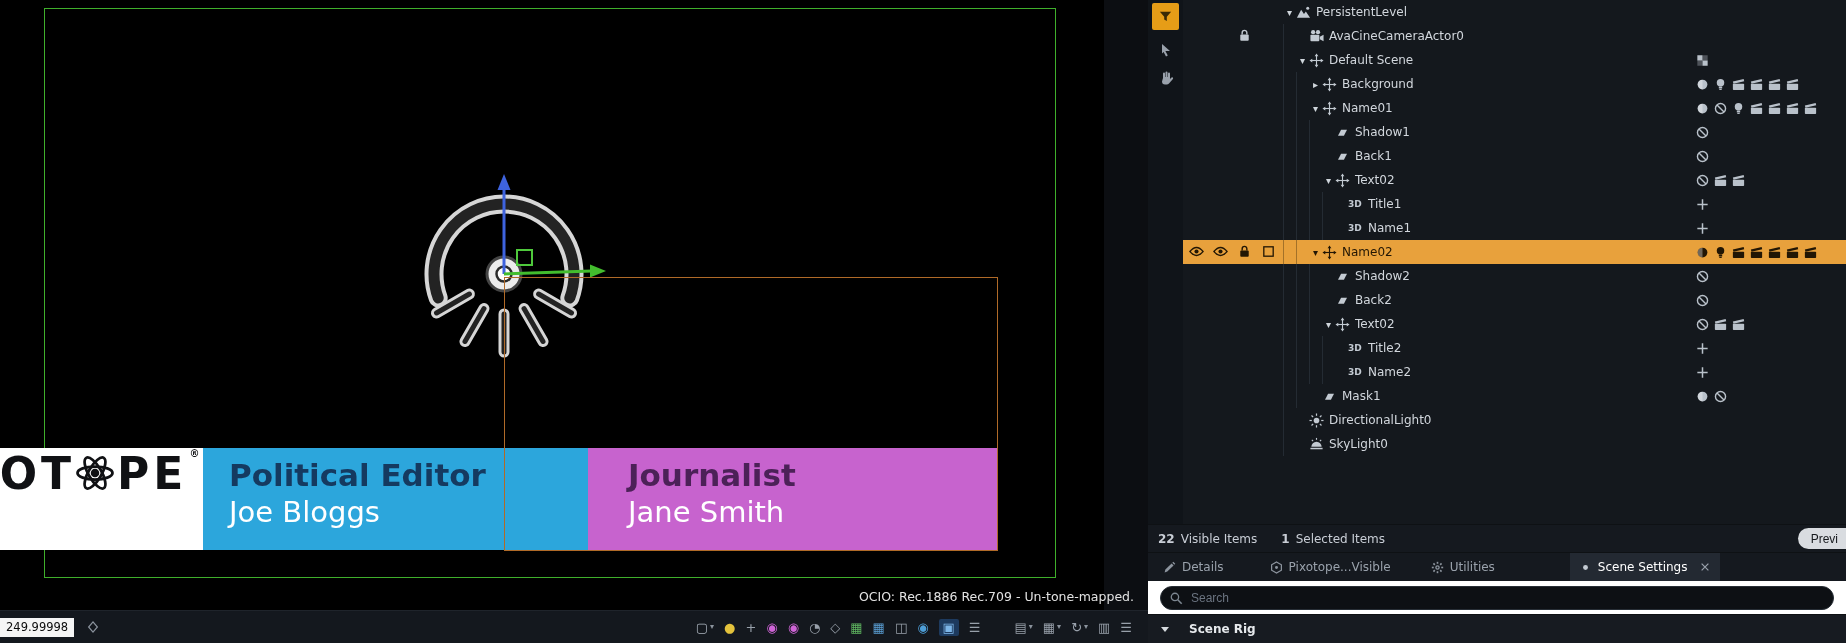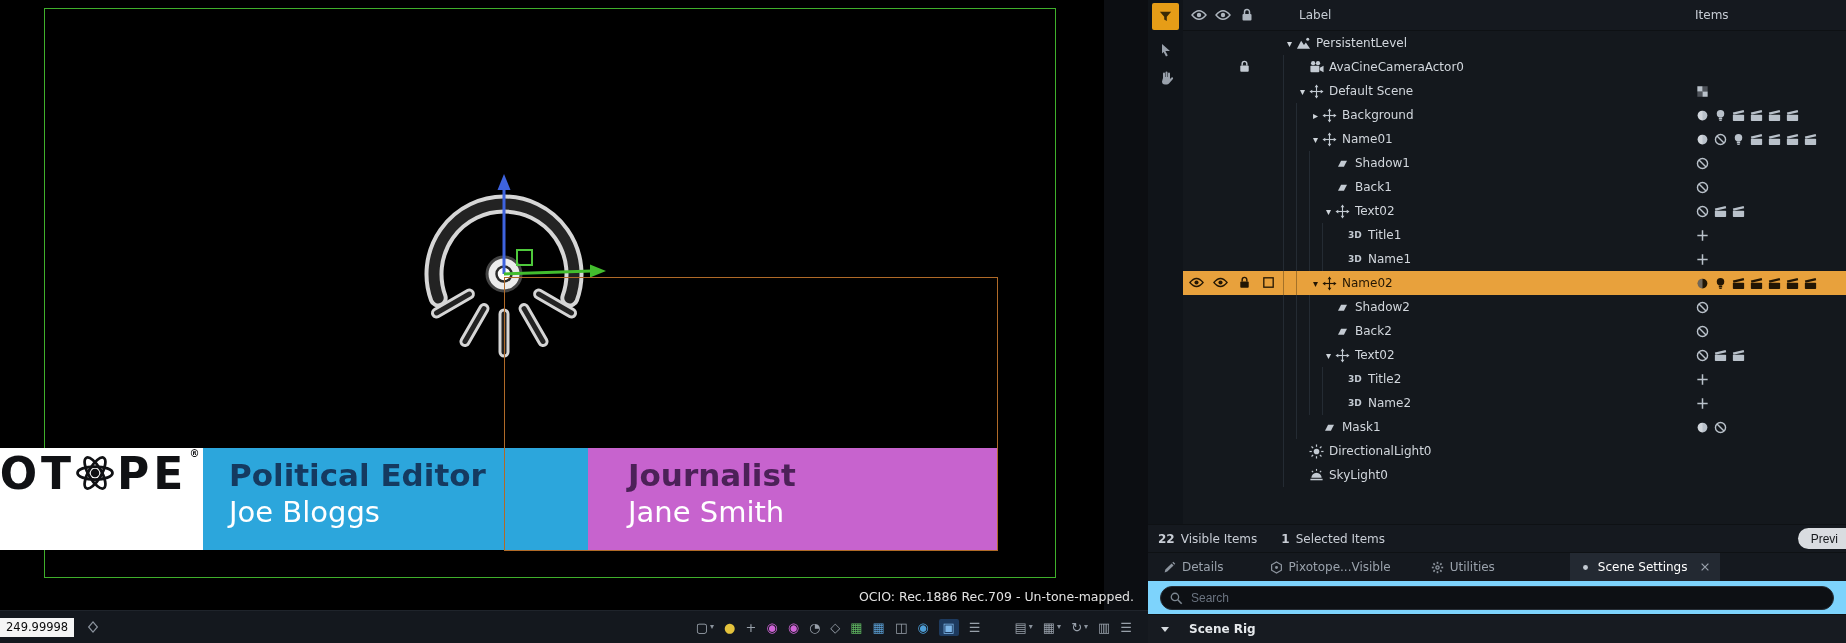--- a/index.html
+++ b/index.html
@@ -71,21 +71,21 @@
   .clab{margin-left:6px;}
   .cnt2{margin-left:24px;font-weight:bold;}
   .preview-btn{position:absolute;right:0;height:21px;background:#d9dce0;color:#16191d;border:none;border-radius:11px 0 0 11px;padding:0 8px 0 13px;font-size:12px;cursor:pointer;}
   .tabs{height:28px;flex:none;display:flex;align-items:center;background:#15191f;border-top:1px solid #0e1114;font-size:12px;color:#9aa2ac;}
   .tab{display:flex;align-items:center;gap:6px;padding:0 9px;height:100%;cursor:pointer;white-space:nowrap;}
   .tab .ic{width:13px;height:13px;color:#8d959f;}
   .tab.active{background:#232932;color:#ffffff;}
   .tab.active .ic{color:#c3cad2;}
   .t1{margin-left:6px;} .t2{margin-left:28px;} .t3{margin-left:22px;} .t4{margin-left:66px;}
   .tclose{width:12px;height:12px;color:#9aa2ac;margin-left:6px;cursor:pointer;}
-  .searchbar{height:33px;flex:none;display:flex;align-items:center;background:#7dd3fc;padding:0 12px;}
+  .searchbar{height:33px;flex:none;display:flex;align-items:center;background:#ffffff;padding:0 12px;}
   .searchwrap{position:relative;flex:1;height:24px;}
   .searchwrap .ic{position:absolute;left:9px;top:5px;width:14px;height:14px;color:#7d8791;}
   .search{width:100%;height:24px;box-sizing:border-box;background:#0d1014;border:1px solid #272e36;border-radius:12px;color:#cfd4da;font-size:12px;padding:0 10px 0 30px;outline:none;}
   .search::placeholder{color:#6b7480;}
   .scene-rig{height:28px;flex:none;display:flex;align-items:center;gap:20px;background:#171b21;border-top:1px solid #0e1114;color:#e6e9ec;font-size:12px;font-weight:bold;padding-left:13px;cursor:pointer;}
   .tri{width:0;height:0;border-left:4px solid transparent;border-right:4px solid transparent;border-top:5px solid #d6dade;}
 </style>
 </head>
 <body>
 
@@ -313,33 +313,20 @@
             </svg>
           </button>
         <svg class="strip-ic" viewBox="0 0 16 16">
             <use href="#i-pointer"></use>
           </svg>
         <svg class="strip-ic" viewBox="0 0 16 16">
             <use href="#i-hand"></use>
           </svg>
       </div>
       <div id="outliner">
-        <div class="ol-header">
-          <svg class="hic" viewBox="0 0 16 16">
-              <use href="#i-eye"></use>
-            </svg>
-          <svg class="hic" viewBox="0 0 16 16">
-              <use href="#i-eye"></use>
-            </svg>
-          <svg class="hic" viewBox="0 0 16 16">
-              <use href="#i-lock"></use>
-            </svg>
-          <span class="col-label">Label</span>
-          <span class="col-items">Items</span>
-        </div>
         <div id="tree">
             <div class="row">
               <div class="gutter"></div>
               <div class="twig">
                 <span class="chev">▾</span>
                 <svg class="ic" viewBox="0 0 16 16">
                   <use href="#i-level"></use>
                 </svg>
                 <span class="rlabel">PersistentLevel</span>
               </div>

